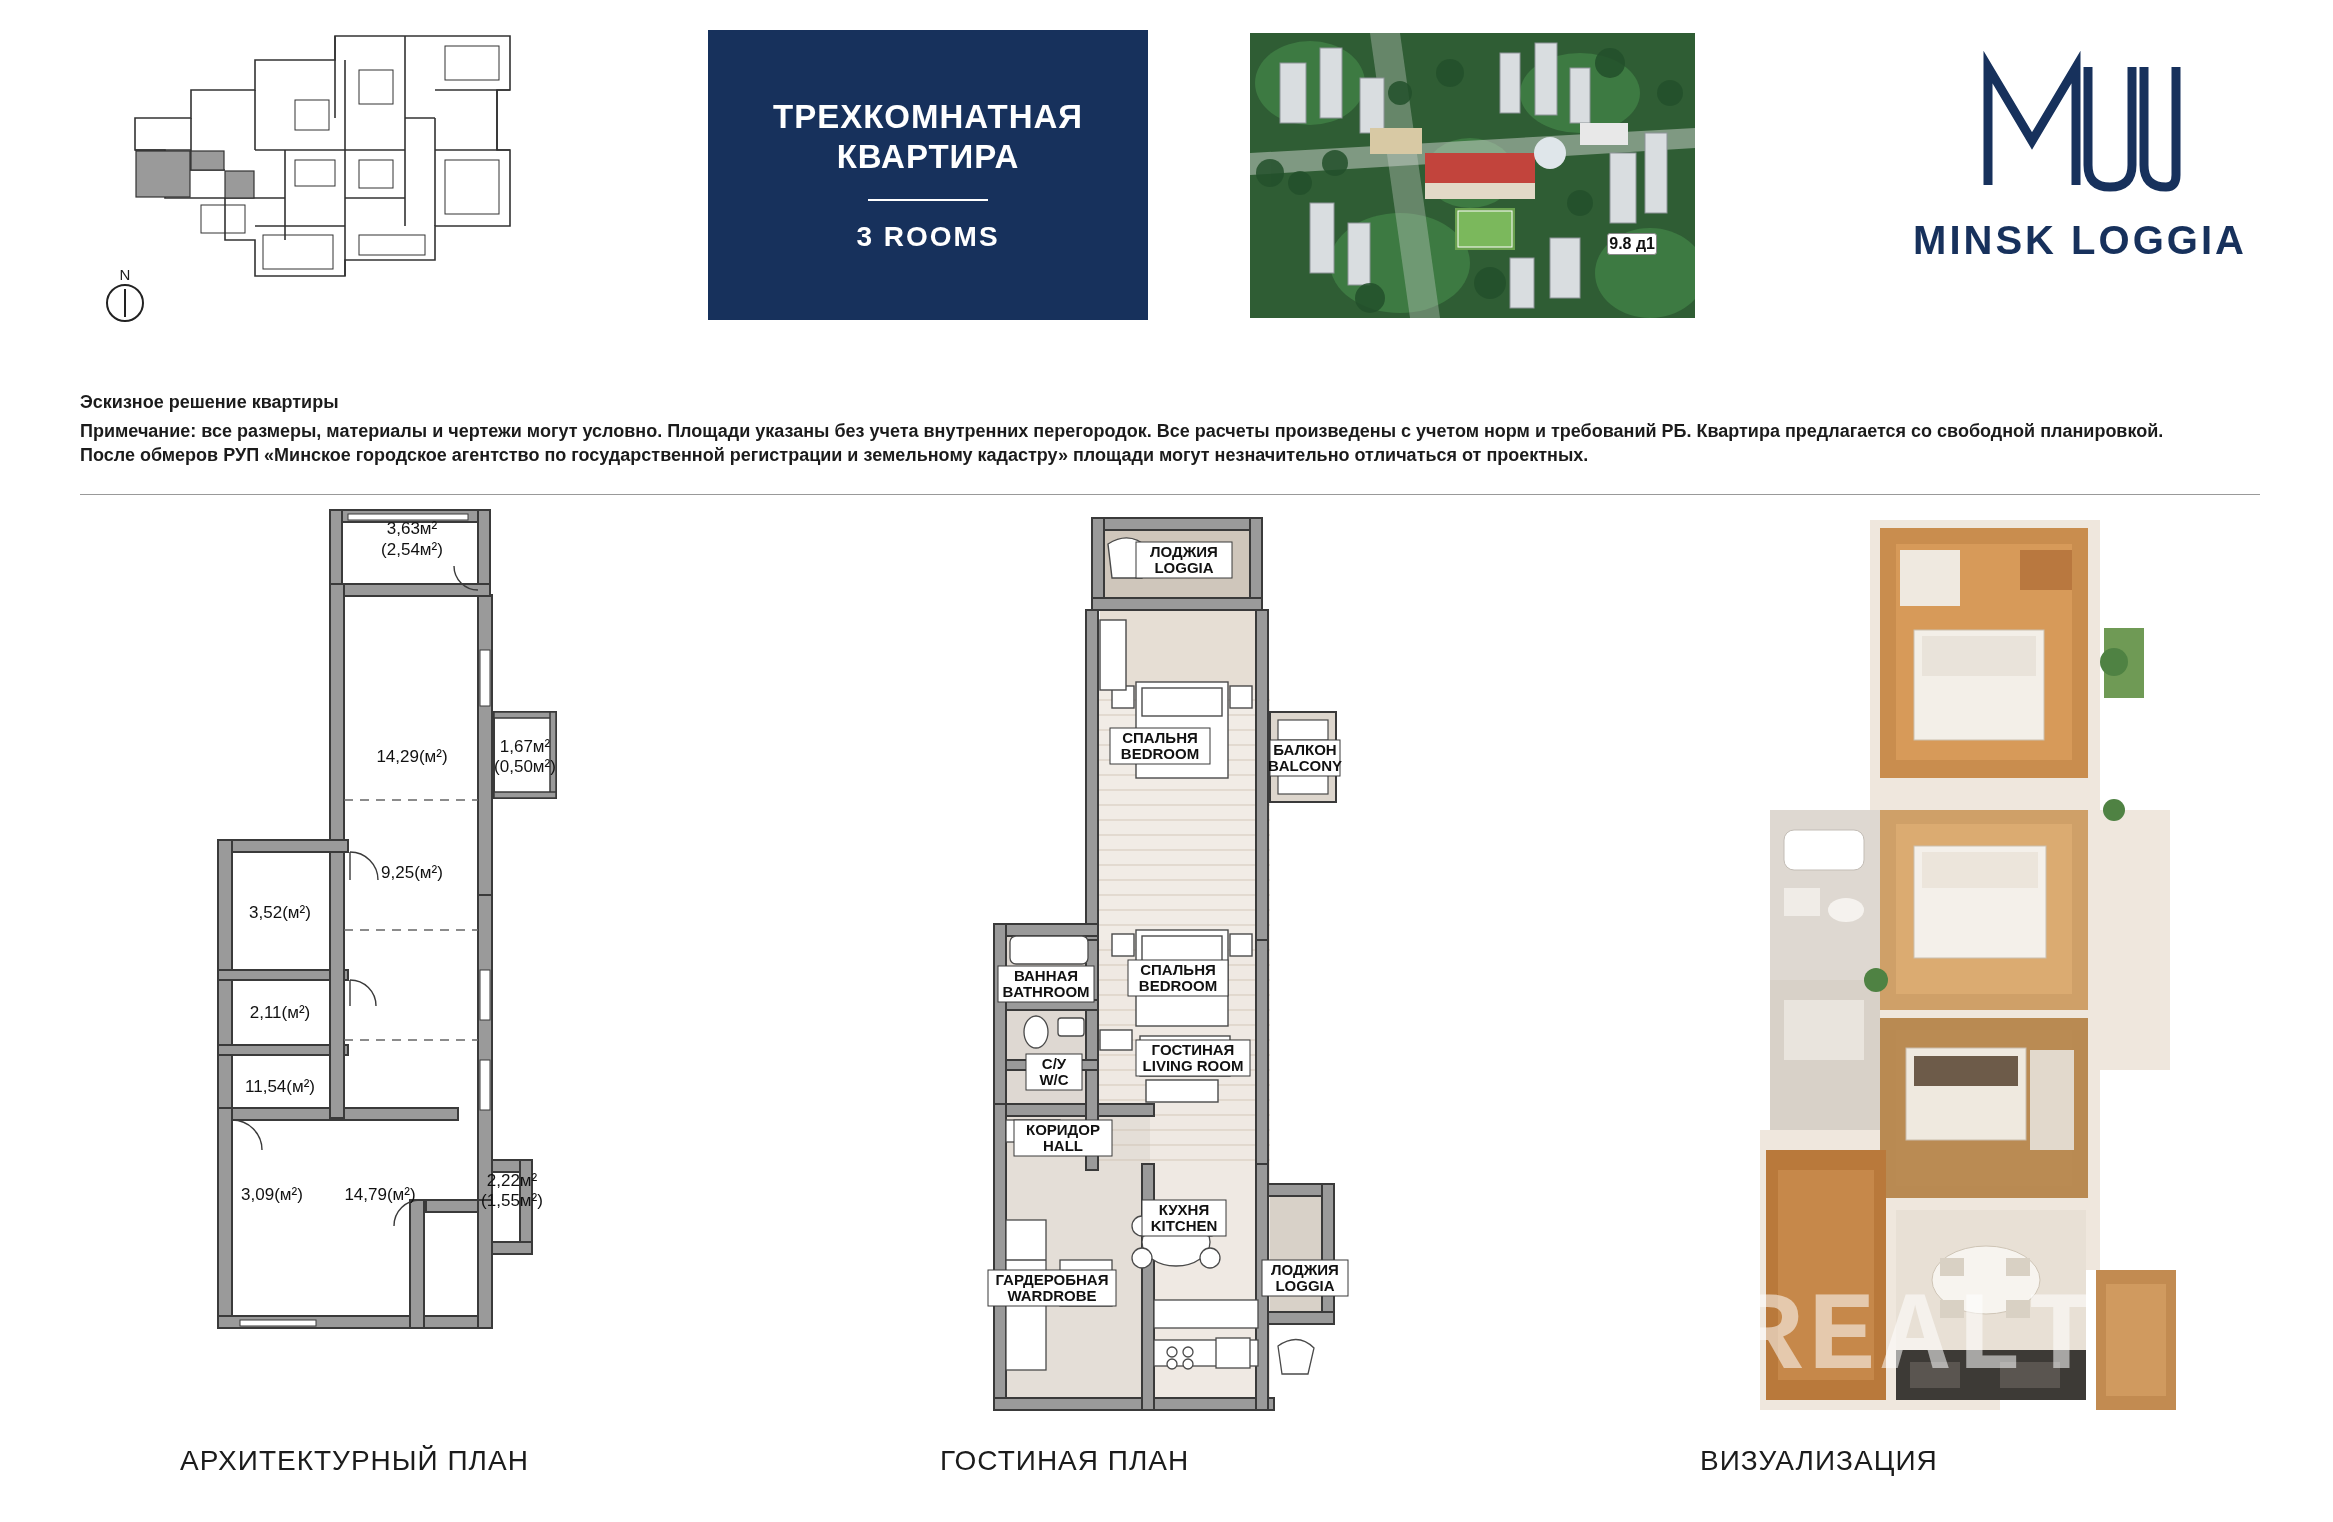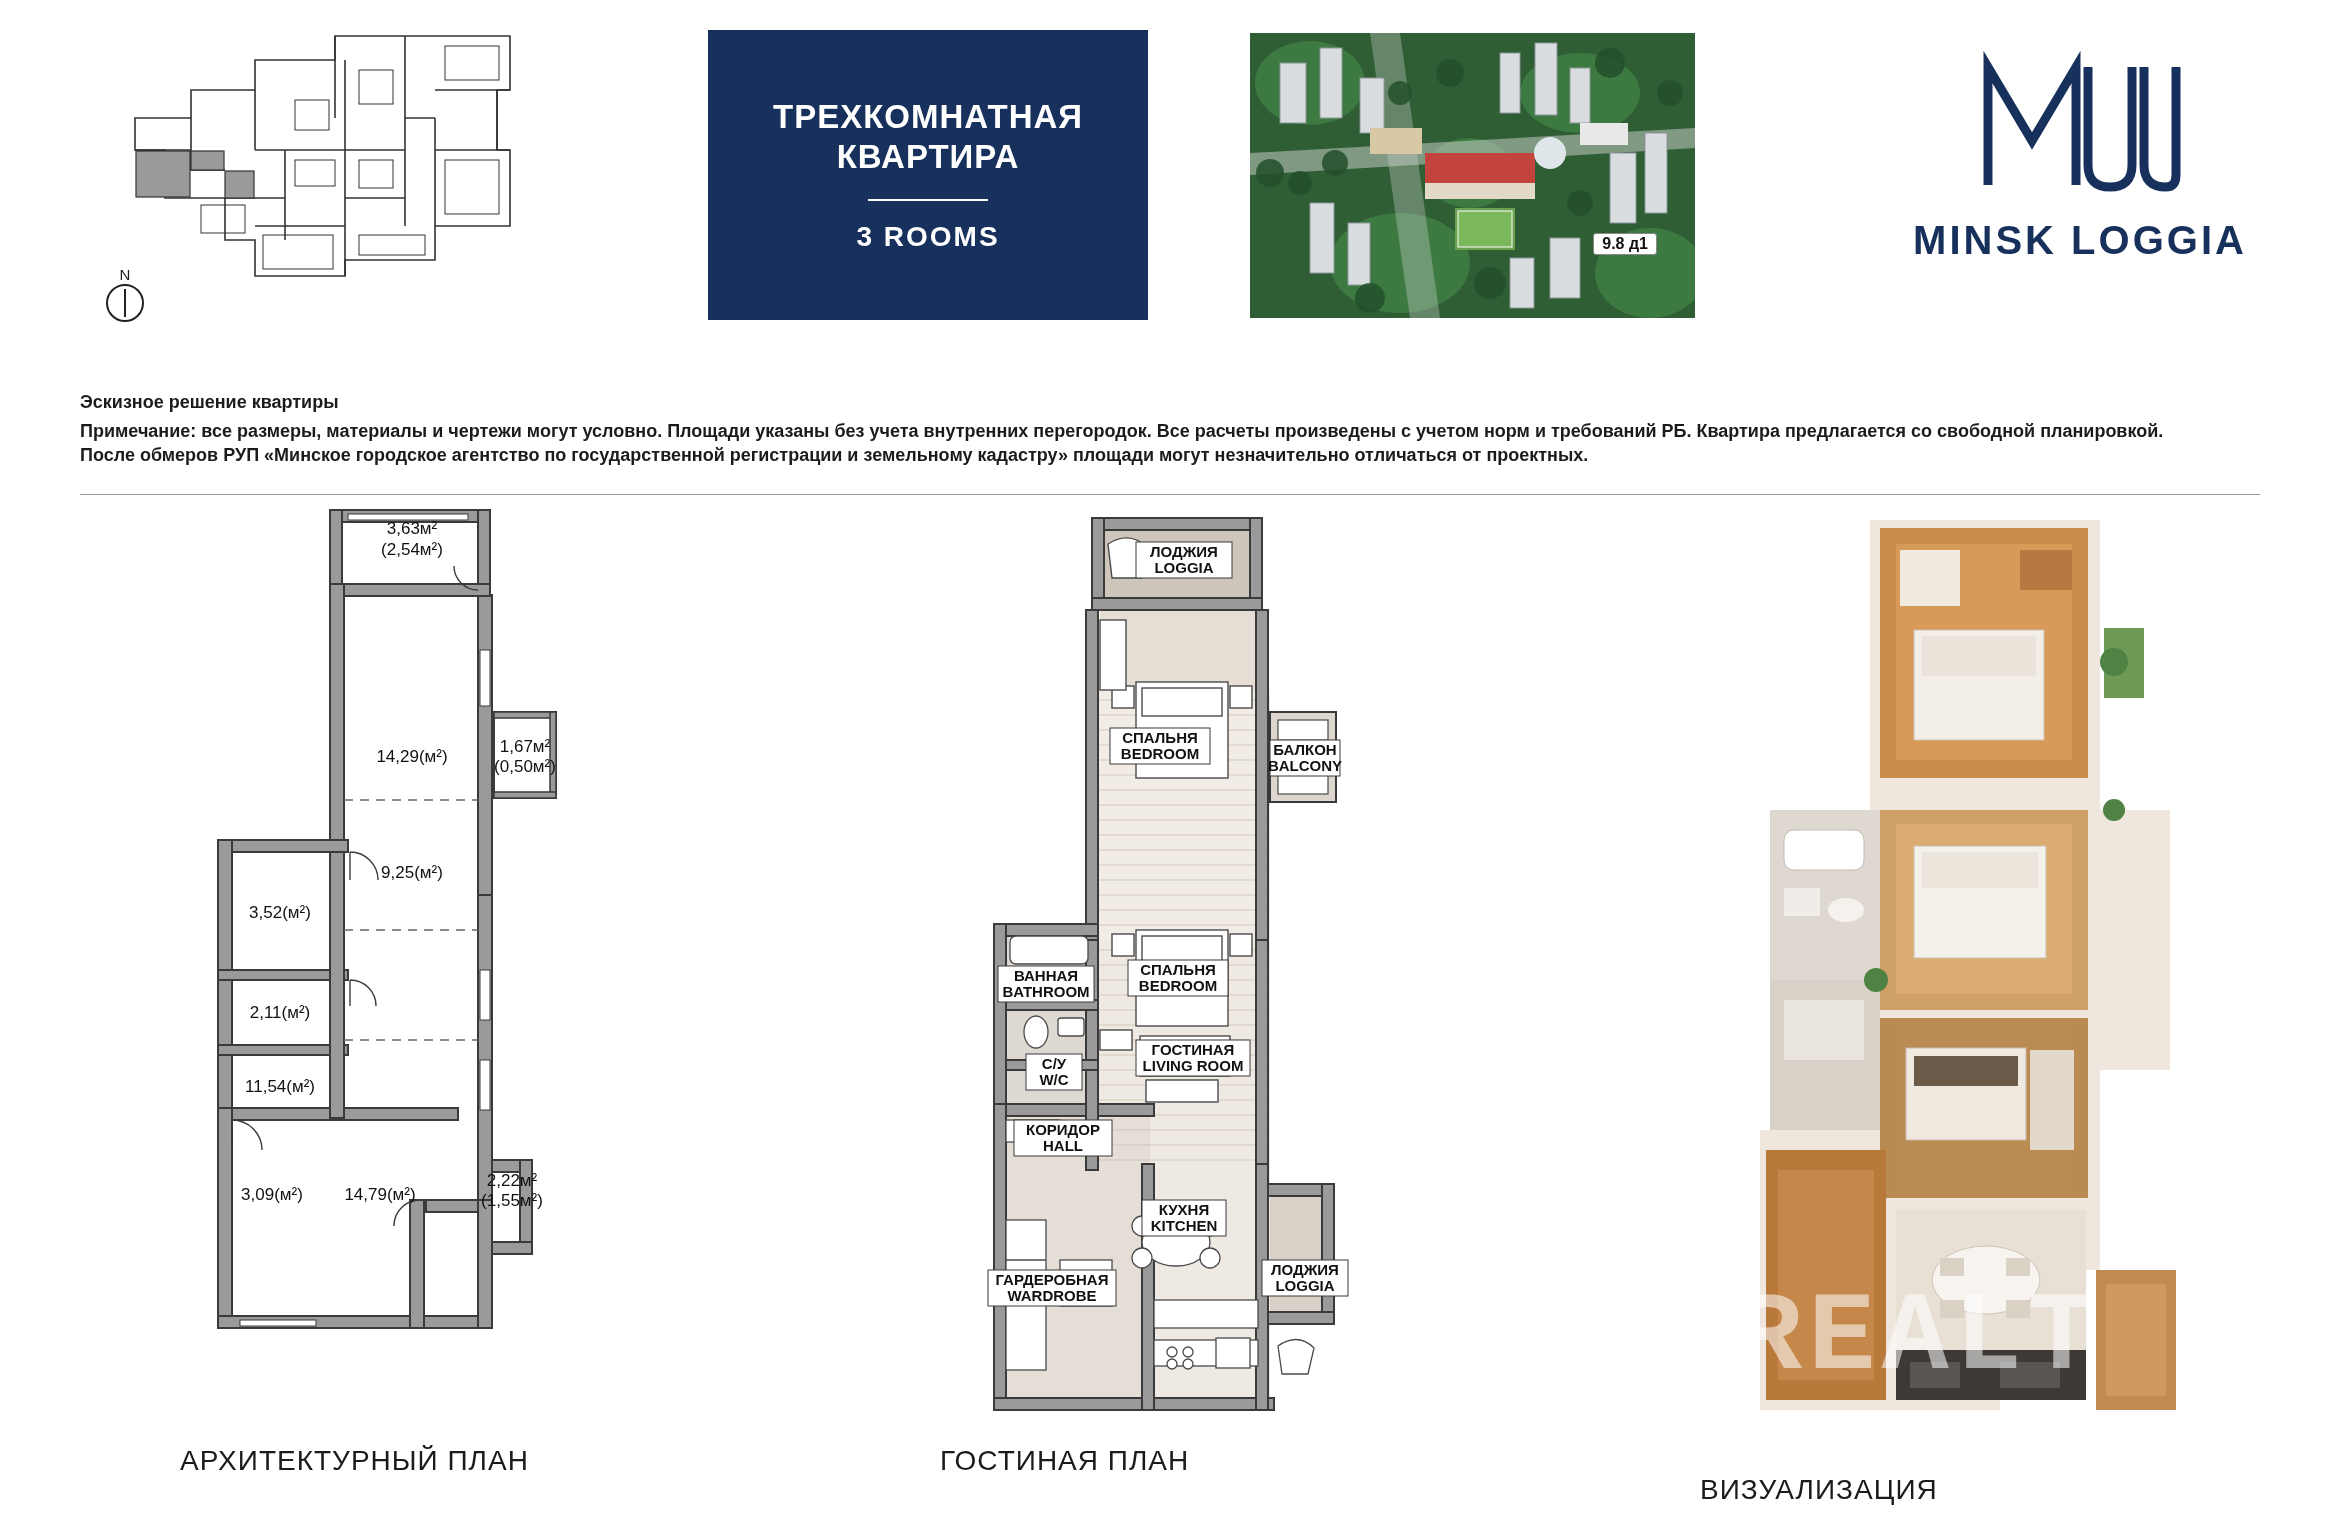--- a/index.html
+++ b/index.html
@@ -24,21 +24,21 @@
   .compass .needle{position:absolute;left:50%;top:3px;width:2px;height:28px;background:#222;transform:translateX(-50%);}
 
   .titlebox{position:absolute;left:667px;top:30px;width:440px;height:290px;background:#17315c;color:#fff;
             display:flex;flex-direction:column;align-items:center;justify-content:center;margin-left:41px;}
   .titlebox .t1{font-size:33px;font-weight:bold;letter-spacing:1px;line-height:40px;text-align:center;}
   .titlebox .rule{width:120px;height:2px;background:#fff;margin:22px 0 20px;}
   .titlebox .t2{font-size:28px;font-weight:bold;letter-spacing:2px;}
 
   .aerial{position:absolute;left:1250px;top:33px;width:445px;height:285px;overflow:hidden;background:#1e4f2e;}
   .aerial .marker{position:absolute;right:38px;top:200px;background:#fff;border:1px solid #888;border-radius:3px;
-                  font-size:16px;padding:1px 8px;font-weight:bold;color:#111;}
+                  font-size:16px;padding:1px 1px;font-weight:bold;color:#111;}
 
   .brand{position:absolute;left:1870px;top:40px;width:420px;height:280px;text-align:center;}
   .brand .logo{height:170px;display:flex;align-items:center;justify-content:center;}
   .brand .name{font-size:40px;letter-spacing:3px;color:#17315c;font-weight:bold;margin-top:8px;}
 
   
   .note{position:absolute;left:80px;top:392px;width:2180px;}
   .note .lead{font-size:18px;font-weight:bold;margin-bottom:6px;}
   .note p{margin:0;font-size:18px;line-height:24px;font-weight:bold;}
   .divider{position:absolute;left:80px;top:494px;width:2180px;height:1px;background:#999;}
@@ -532,15 +532,15 @@
       <g fill="#4f8243">
         <circle cx="414" cy="152" r="14"></circle>
           <circle cx="176" cy="470" r="12"></circle>
         <circle cx="414" cy="300" r="11"></circle>
       </g>
     </svg>
   </div>
   <div class="watermark">
     <span class="r">R</span><span>EALT</span>
   </div>
-  <div class="panel-caption" style="left:1700px;top:1445px;width:560px;margin-top:29px;">ВИЗУАЛИЗАЦИЯ</div>
+  <div class="panel-caption" style="left:1700px;top:1445px;width:560px;">ВИЗУАЛИЗАЦИЯ</div>
 
 </div>
 
 </body></html>

